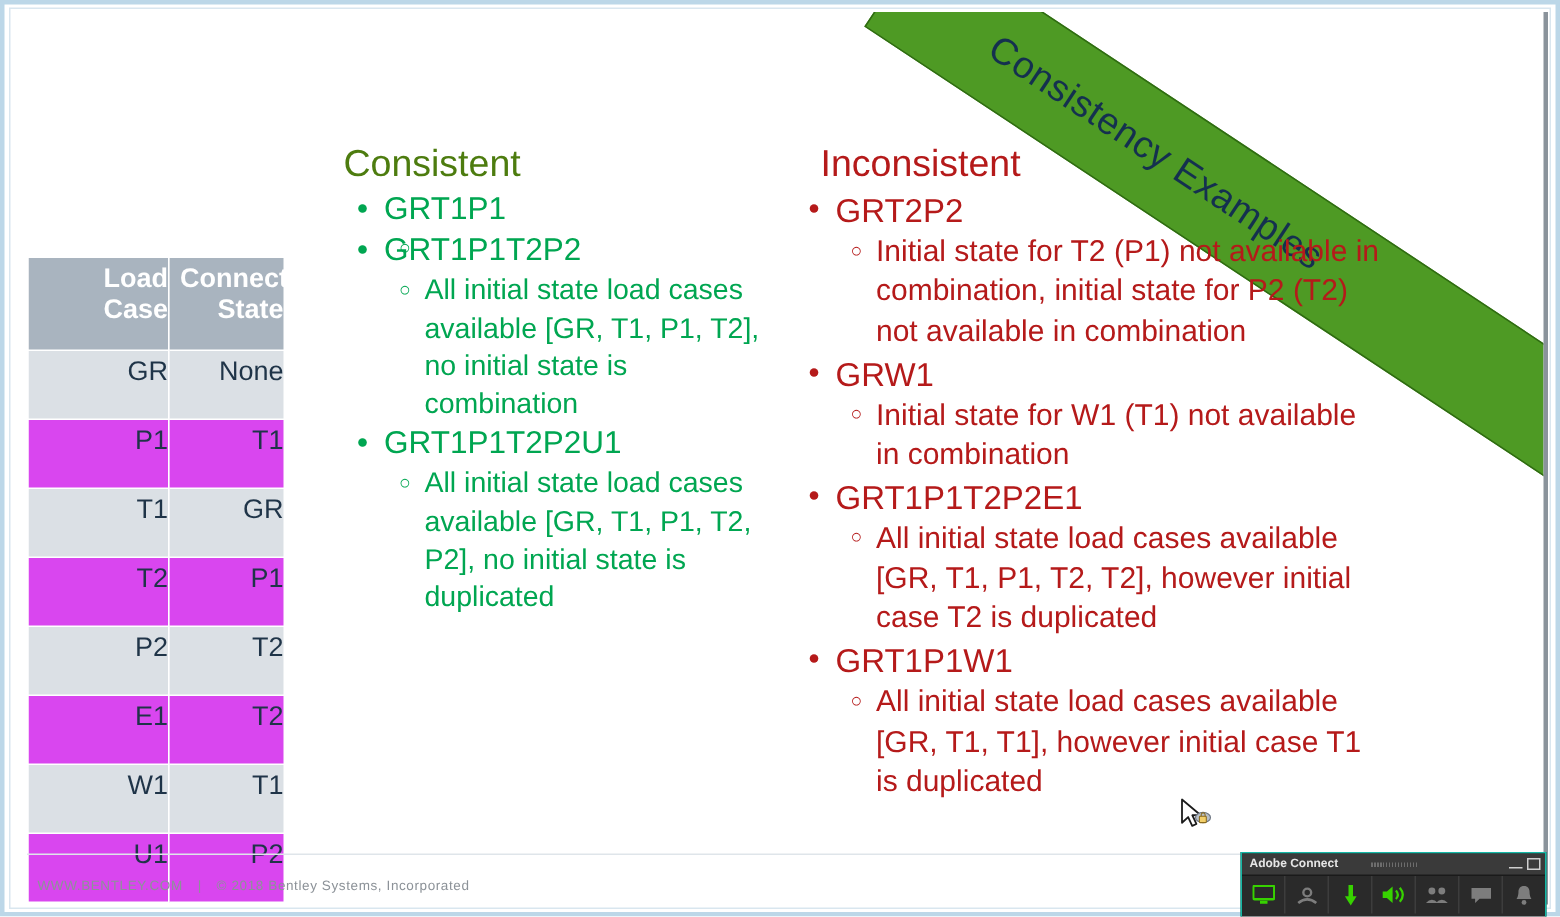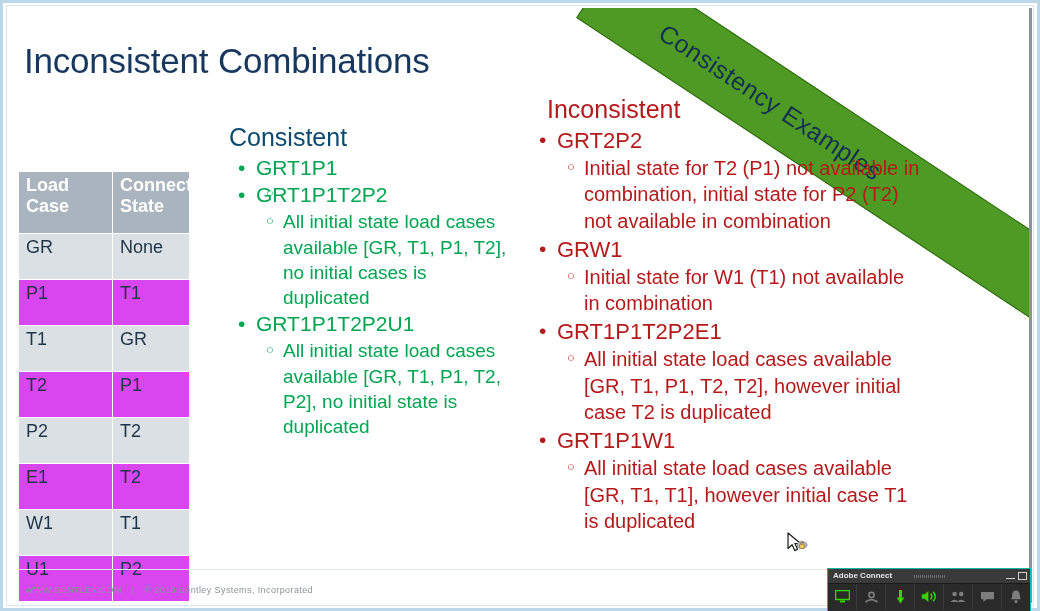--- a/index.html
+++ b/index.html
@@ -30,36 +30,36 @@
           line-height:74px;padding-left:78px;box-sizing:border-box;
           white-space:nowrap;letter-spacing:.4px;}
 
   
   .title{position:absolute;left:15px;top:33px;color:#17375e;
          font-size:35px;font-weight:400;letter-spacing:-.2px;white-space:nowrap;}
 
   
   .tbl{position:absolute;left:9px;top:163px;border-collapse:collapse;
        width:171px;table-layout:fixed;}
-  .tbl th,.tbl td{padding:3px 0 3px 7px;font-size:18px;text-align:left;
+  .tbl th,.tbl td{padding:3px 0 3px 7px;font-size:18px;text-align:right;
         vertical-align:top;border:1px solid #ffffff;box-sizing:border-box;}
   .tbl th{background:#a9b4bf;color:#ffffff;font-weight:bold;line-height:1.18;
           height:62px;}
   .tbl td{color:#1f3448;font-weight:400;height:46px;}
   .tbl tr.odd td{background:#dbe0e5;}
   .tbl tr.even td{background:#d946ef;}
   .tbl col.c1{width:94px;}
   .tbl col.c2{width:77px;}
 
   
   .col{position:absolute;top:88px;}
   .col.consistent{left:213px;width:290px;}
   .col.inconsistent{left:514px;width:400px;}
   .col-head{font-size:25px;font-weight:400;line-height:1.1;margin:0 0 2px 7px;}
-  .consistent .col-head{color:#0c4a6e;margin-top:28px;}
+  .consistent .col-head{color:#4d7c0f;}
   .inconsistent .col-head{color:#b51a1a;margin-left:24px;}
 
   ul.lvl1{list-style:none;margin:0;padding:0;}
   ul.lvl1>li{margin:0;padding:0;}
   .l1{position:relative;padding-left:34px;font-size:21px;line-height:1.33;}
   .l1 .dot{position:absolute;left:16px;top:0;font-size:21px;line-height:1.33;}
   ul.lvl2{list-style:none;margin:0 0 0 0;padding:0;}
   .l2{position:relative;padding-left:61px;font-size:19px;line-height:1.33;}
   .l2 .circ{position:absolute;left:44px;top:0;font-size:13px;line-height:1.9;}
   .consistent .l1,.consistent .l2{color:#00a651;}
@@ -104,21 +104,20 @@
 <div id="viewer">
 
   <div class="frame-outer"></div>
   <div class="frame-inner"></div>
 
   <div id="slide">
 
     <div class="banner"></div>
     <div class="banner-label">Consistency Examples</div>
 
-    <div class="title">Inconsistent Combinations</div>
 
     <table class="tbl">
       <colgroup>
           <col class="c1">
           <col class="c2">
         </colgroup>
       <thead>
         <tr>
           <th>Load Case</th>
           <th>Connect State</th>
@@ -165,21 +164,21 @@
       <ul class="lvl1">
           <li>
             <div class="l1"><span class="dot">•</span><span>GRT1P1</span></div>
             <ul class="lvl2">
               <li class="l2"><span class="circ">○</span></li>
             </ul>
           </li>
           <li>
             <div class="l1"><span class="dot">•</span><span>GRT1P1T2P2</span></div>
             <ul class="lvl2">
-              <li class="l2"><span class="circ">○</span><span>All initial state load cases available [GR, T1, P1, T2], no initial cases is duplicated</span></li>
+              <li class="l2"><span class="circ">○</span><span>All initial state load cases available [GR, T1, P1, T2], no initial state is combination</span></li>
             </ul>
           </li>
           <li>
             <div class="l1"><span class="dot">•</span><span>GRT1P1T2P2U1</span></div>
             <ul class="lvl2">
               <li class="l2"><span class="circ">○</span><span>All initial state load cases available [GR, T1, P1, T2, P2], no initial state is duplicated</span></li>
             </ul>
           </li>
         </ul>
     </div>

